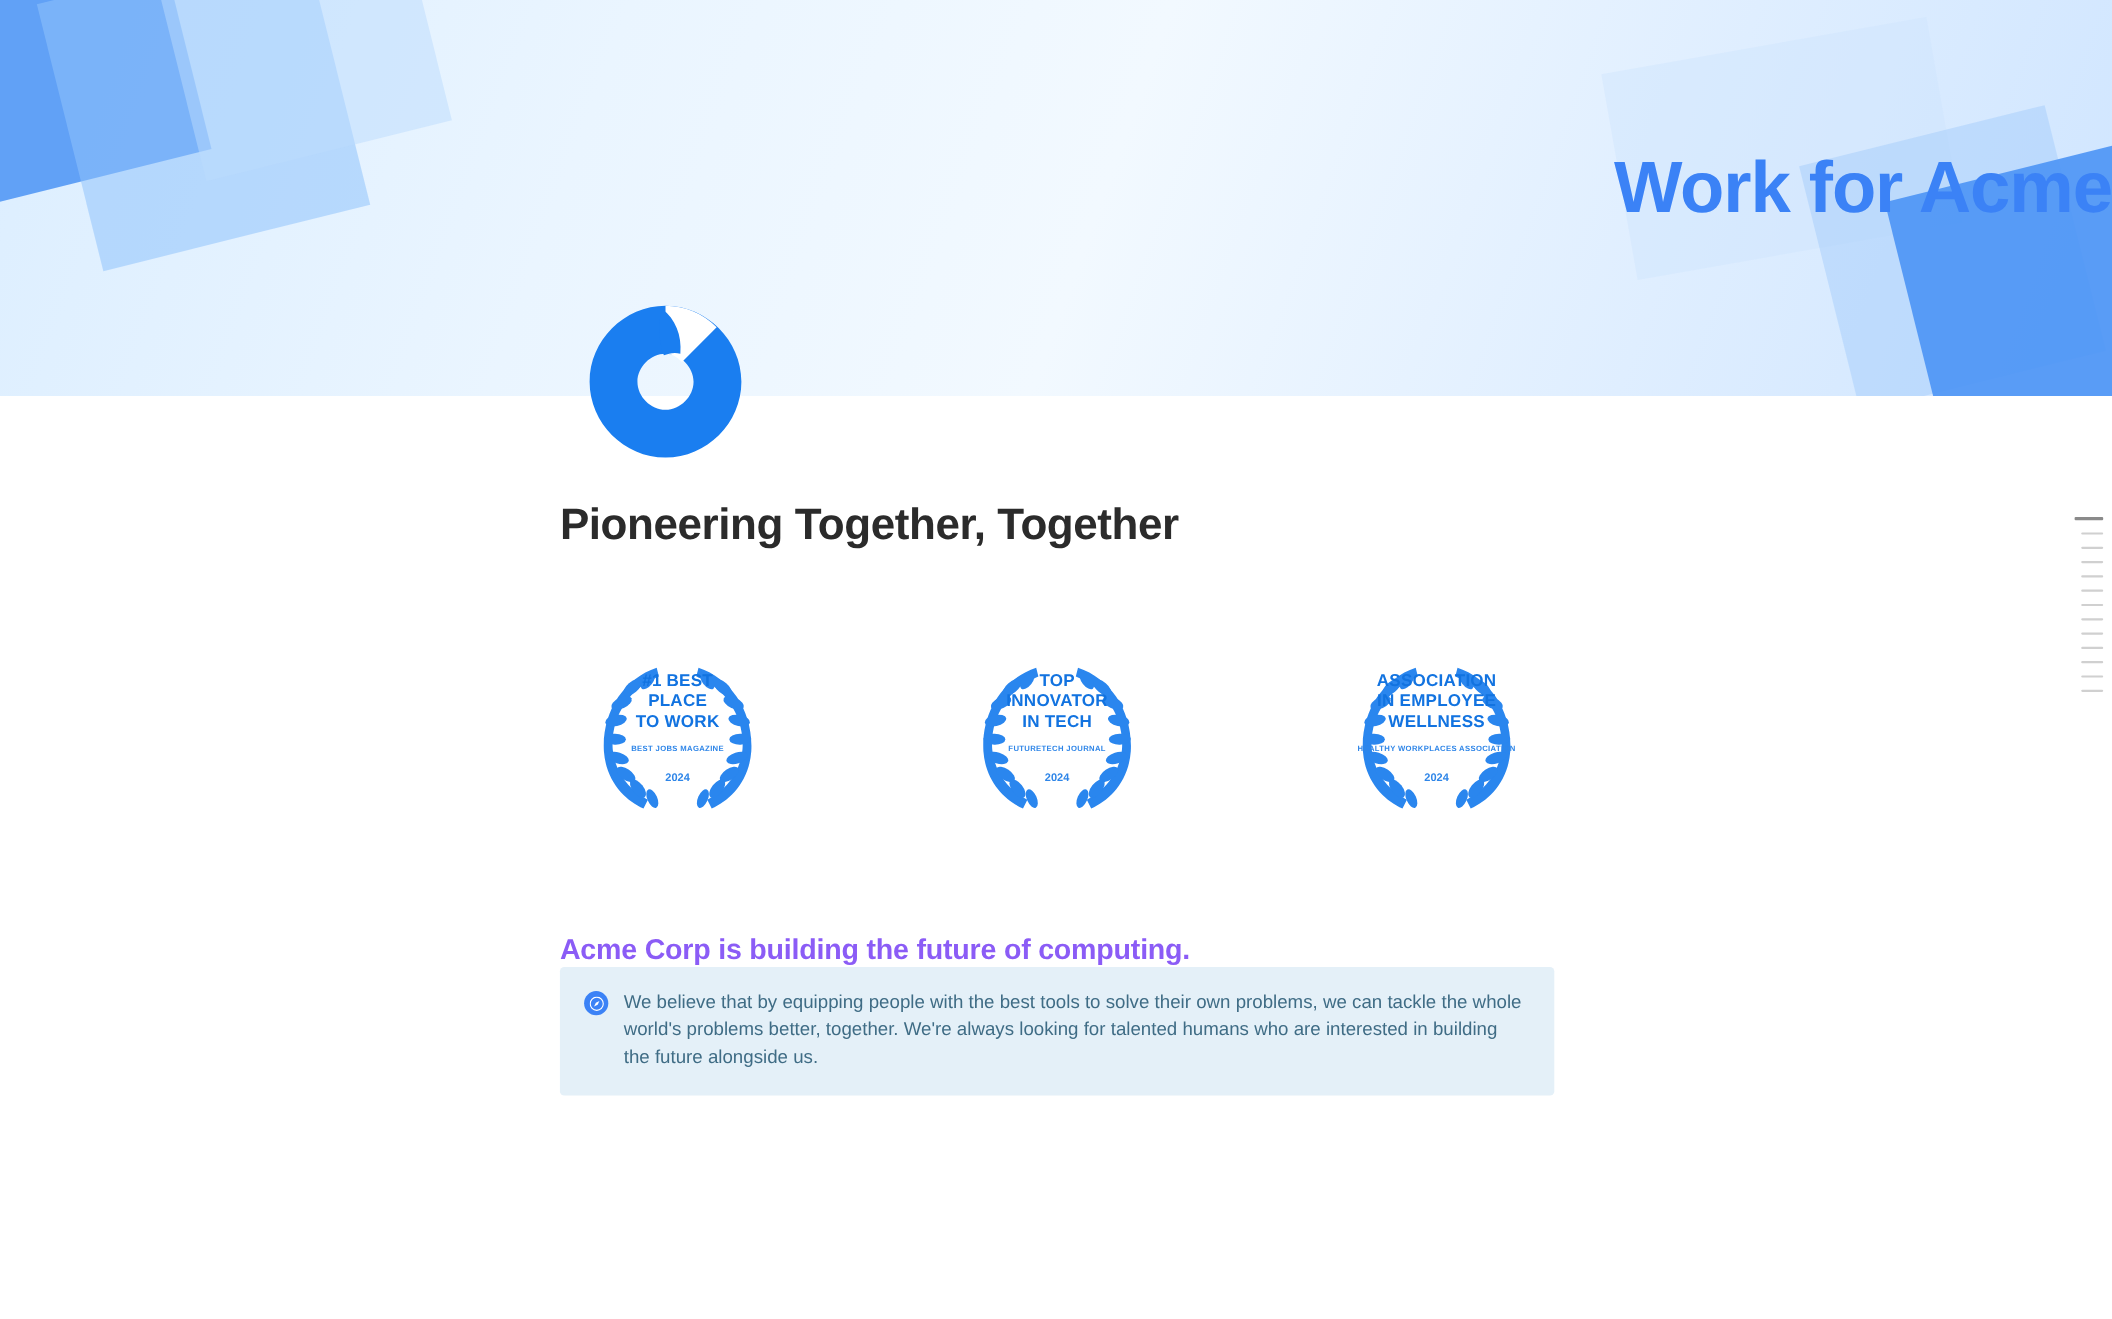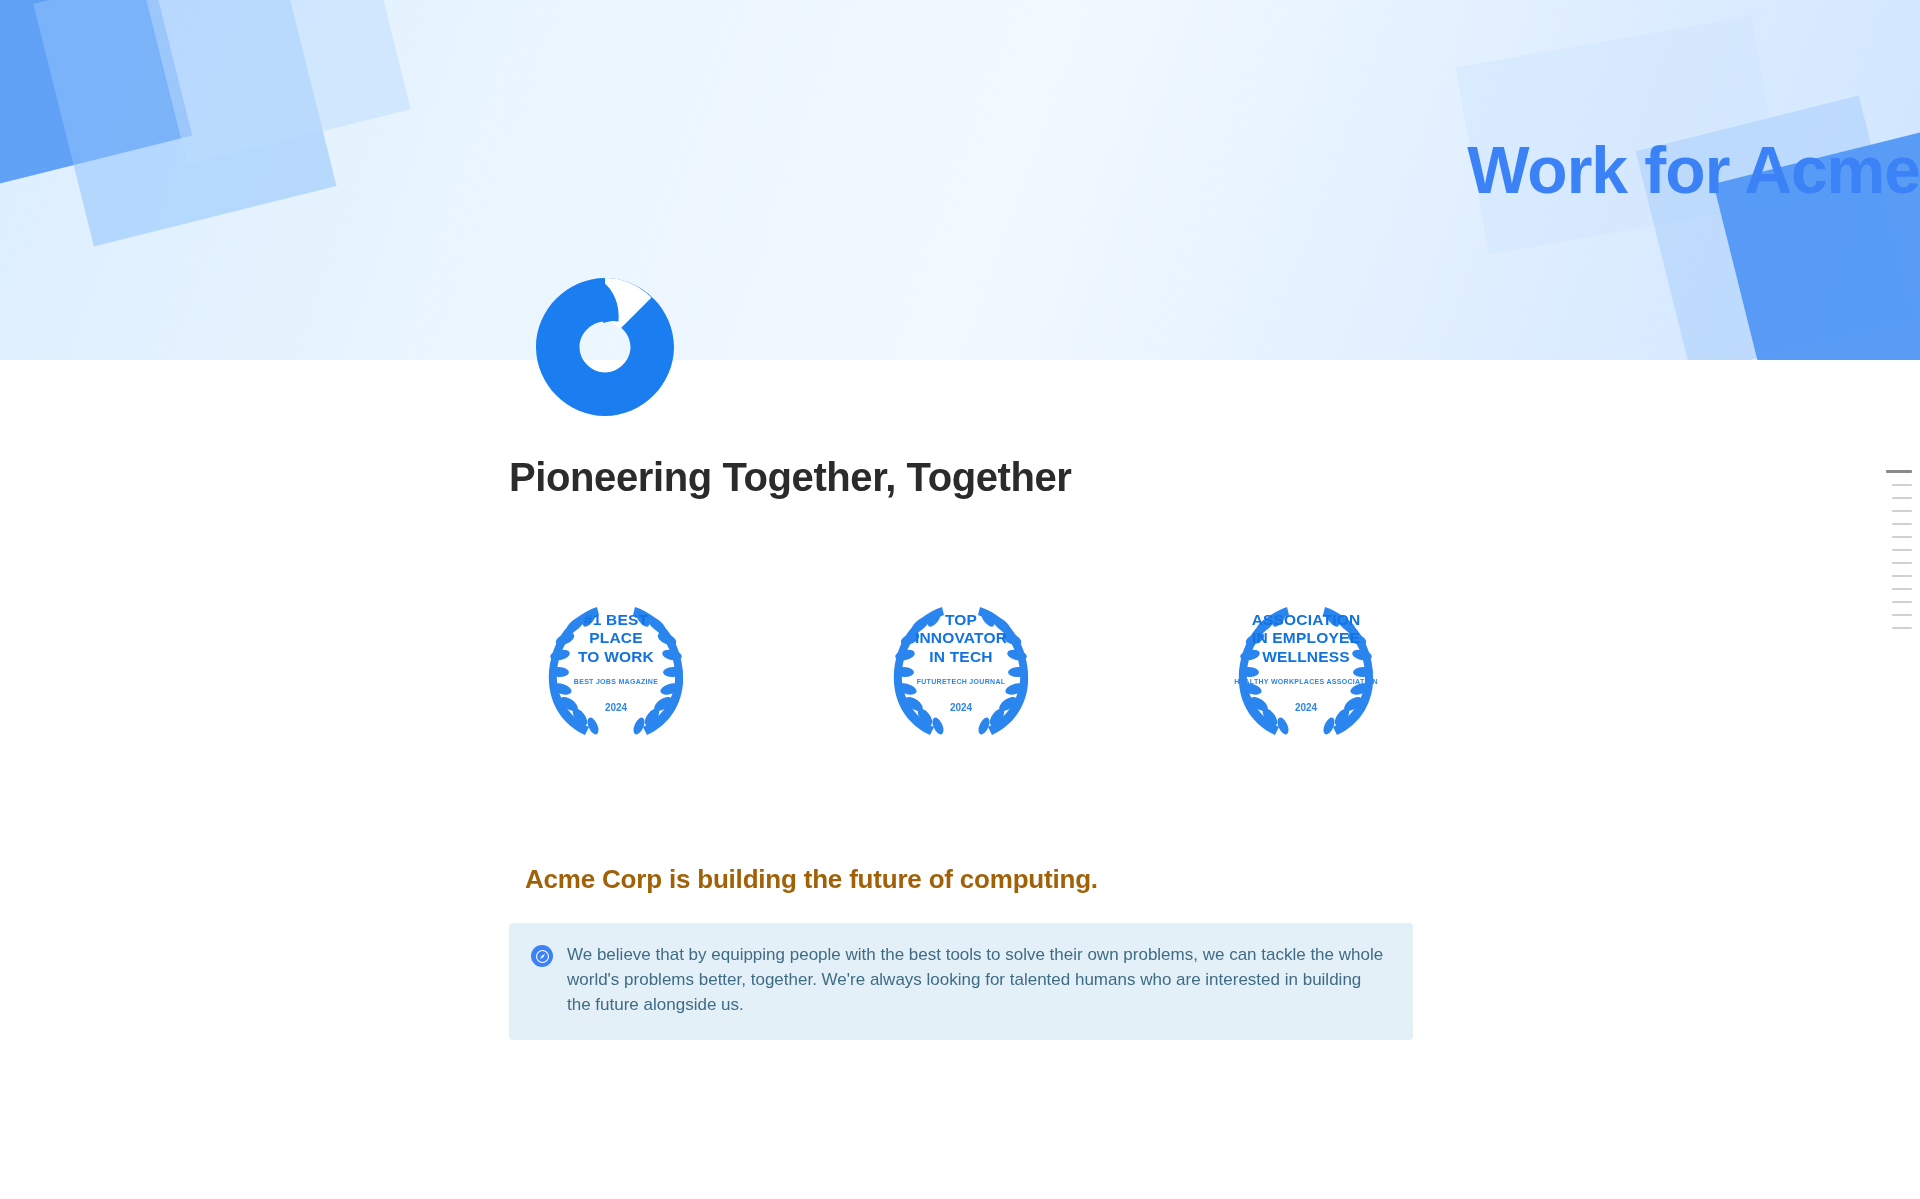--- a/index.html
+++ b/index.html
@@ -111,30 +111,29 @@
     left: 0; top: 119px;
     width: 210px;
     text-align: center;
     color: #2f86e8;
     font-size: 10px;
     font-weight: 600;
   }
 
   
   .section-heading {
-    margin: 16px;
+    margin: 0;
     padding-top: 95px;
     font-size: 26px;
     font-weight: 700;
-    color: #a16207;
+    color: #8b5cf6;
     letter-spacing: -0.2px;
   }
 
   .callout {
-    margin-top: 28px;
     background: #e4f0f8;
     border-radius: 4px;
     padding: 20px 24px 22px 22px;
     display: flex;
     gap: 14px;
   }
   .callout-icon {
     flex: 0 0 auto;
     width: 22px; height: 22px;
     border-radius: 50%;

